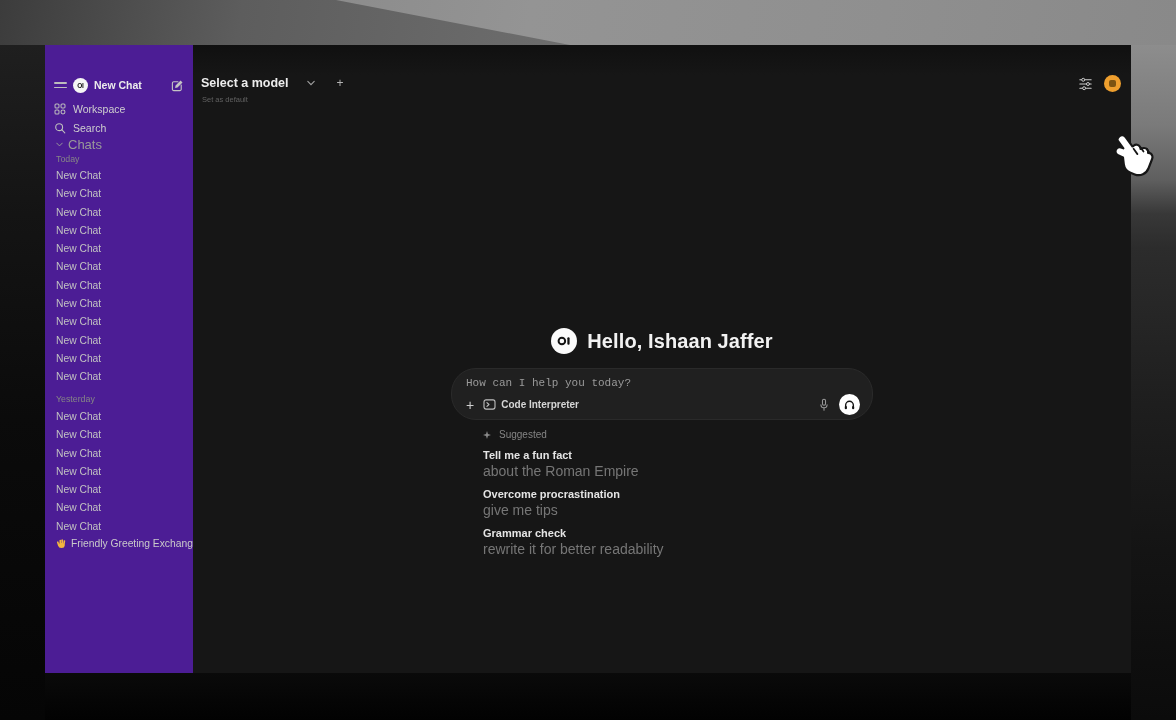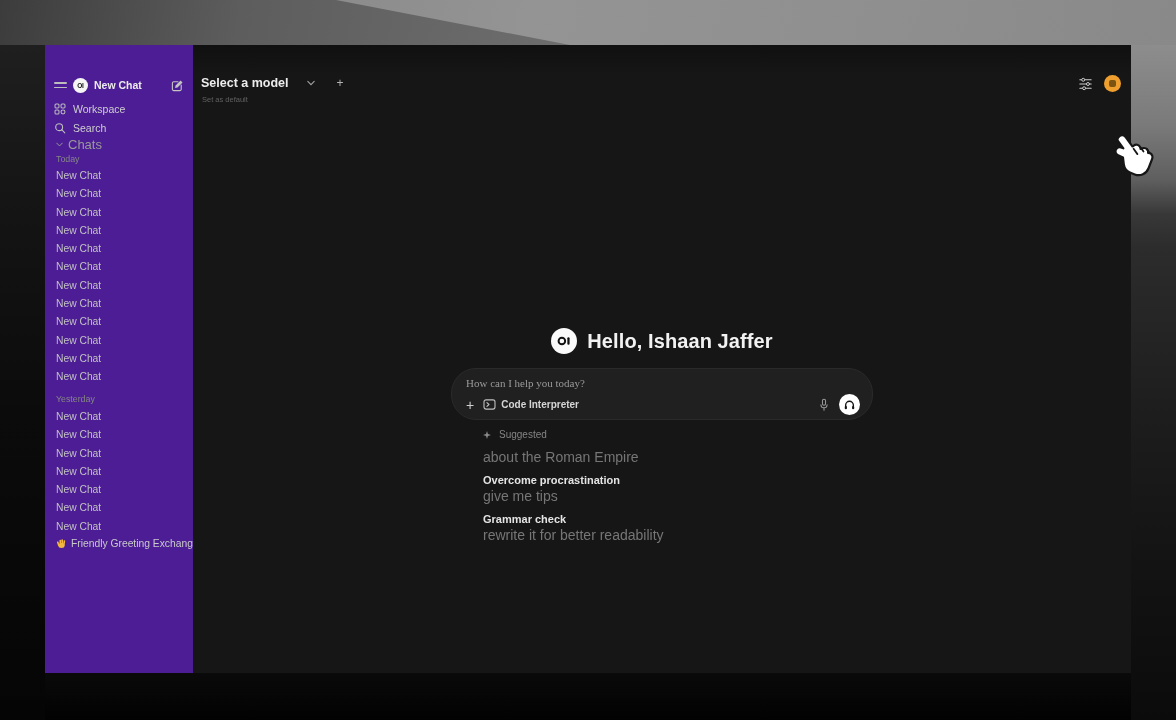--- a/index.html
+++ b/index.html
@@ -60,21 +60,21 @@
 
   .center-col { position:absolute; top:281px; left:50%; transform:translateX(-50%); width:422px; }
   .greet-row { display:flex; align-items:center; justify-content:center; gap:10px; height:30px; }
   .greet-logo { width:26px; height:26px; border-radius:50%; background:#fafafa; flex:none;
     display:flex; align-items:center; justify-content:center; }
   .greet-text { font-size:20px; font-weight:600; color:#f2f2f2; letter-spacing:.1px; }
 
   .composer { margin-top:12px; height:52px; background:#202020; border:1px solid #2a2a2a;
     border-radius:25px; padding:8px 12px 6px 14px; display:flex; flex-direction:column; }
   .composer input { background:transparent; border:none; outline:none; width:100%;
-    font-size:11px; color:#e5e5e5; font-family:Liberation Serif, serif; }
+    font-size:11px; color:#e5e5e5; font-family:Liberation Mono, monospace; }
   .composer input::placeholder { color:#9a9a9a; }
   .composer-bottom { display:flex; align-items:center; margin-top:5px; gap:9px; }
   .attach-btn { font-size:14px; color:#cfcfcf; line-height:12px; cursor:pointer; }
   .ci-chip { display:flex; align-items:center; gap:5px; cursor:pointer; }
   .ci-chip span { font-size:10px; color:#d6d6d6; font-weight:700;text-align:right; }
   .composer-spacer { flex:1; }
   .mic-btn { cursor:pointer; display:flex; }
   .voice-btn { width:21px; height:21px; border-radius:50%; background:#ffffff; display:flex;
     align-items:center; justify-content:center; cursor:pointer; }
 
@@ -258,20 +258,21 @@
 
         <div class="suggested">
           <div class="sug-label">
             <svg width="8" height="8" viewBox="0 0 10 10">
               <path d="M5 0l1.2 3.8L10 5 6.2 6.2 5 10 3.8 6.2 0 5l3.8-1.2z" fill="#8a8a8a"></path>
             </svg>
             <span>Suggested</span>
           </div>
           <div>
               <div class="sug-item">
+              <span class="sug-title">Tell me a fun fact</span>
               <span class="sug-sub">about the Roman Empire</span>
             </div>
               <div class="sug-item">
               <span class="sug-title">Overcome procrastination</span>
               <span class="sug-sub">give me tips</span>
             </div>
               <div class="sug-item">
               <span class="sug-title">Grammar check</span>
               <span class="sug-sub">rewrite it for better readability</span>
             </div>

